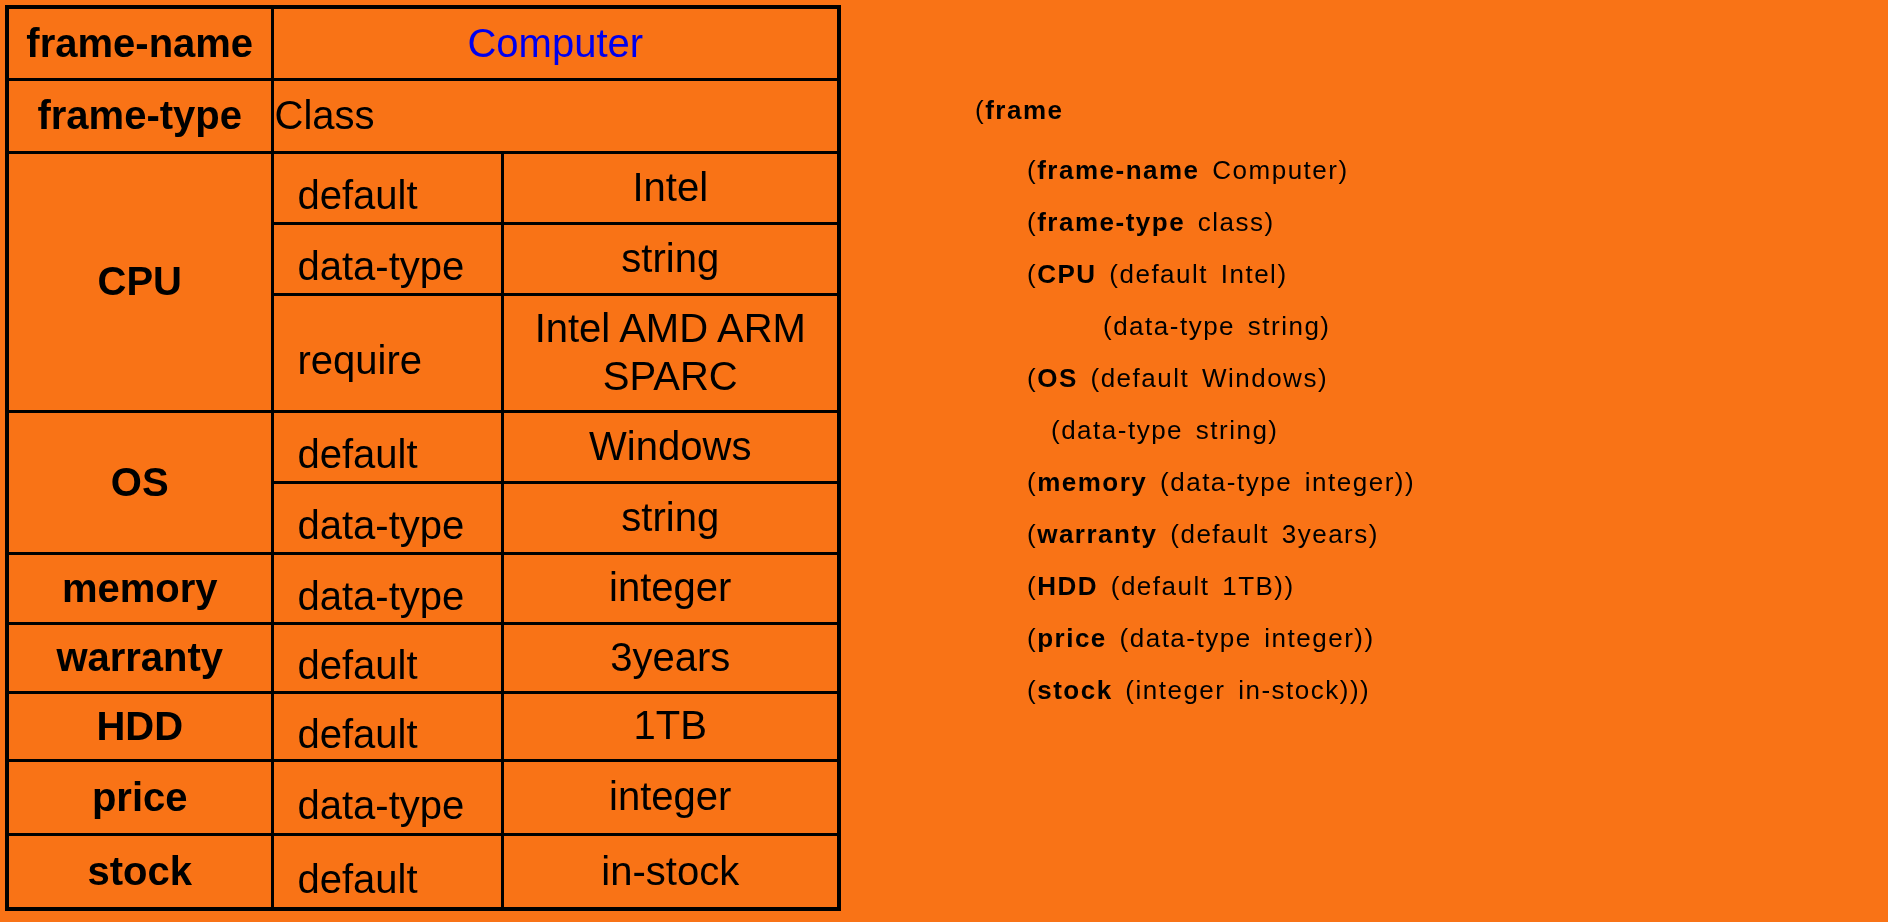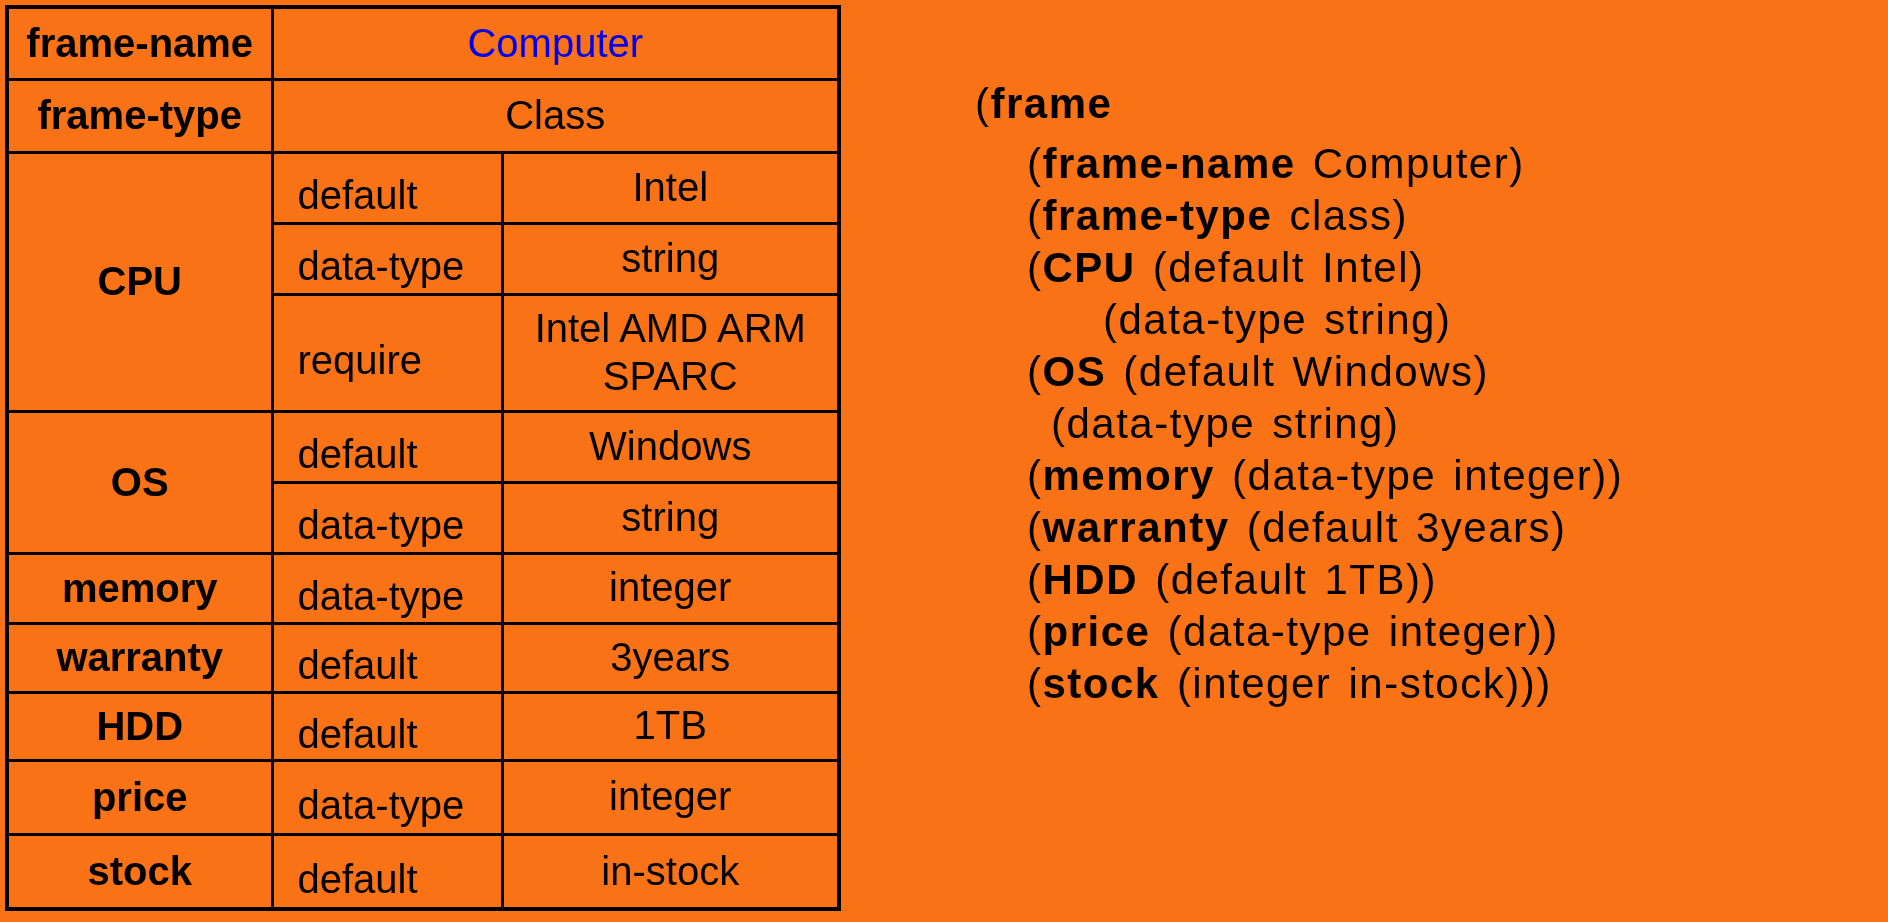--- a/index.html
+++ b/index.html
@@ -49,41 +49,40 @@
     padding: 8px 10px;
     line-height: 1.18;
   }
   td.frame-name-value {
     color: #0000ee;
     font-weight: 400;
     text-align: center;
   }
   td.frame-type-value {
     font-weight: 400;
-    text-align: center;
   }
   tr.h-fname  { height: 72px; }
   tr.h-ftype  { height: 73px; }
   tr.h-c1     { height: 71px; }
   tr.h-c2     { height: 71px; }
   tr.h-req    { height: 117px; }
   tr.h-os1    { height: 71px; }
   tr.h-os2    { height: 71px; }
   tr.h-mem    { height: 70px; }
   tr.h-war    { height: 69px; }
   tr.h-hdd    { height: 68px; }
   tr.h-price  { height: 74px; }
   tr.h-stock  { height: 75px; }
 
   
   .frame-code {
     position: absolute;
     left: 975px;
-    top: 78px;
-    font-size: 42px;
+    top: 84px;
+    font-size: 26px;
     line-height: 52px;
     letter-spacing: 1.5px;
     word-spacing: 4px;
     white-space: nowrap;
   }
   .code-line { min-height: 52px; }
   .code-line.first { margin-bottom: 8px; }
   .ind0 { padding-left: 0; }
   .ind1 { padding-left: 52px; }   
   .ind2 { padding-left: 76px; }   

